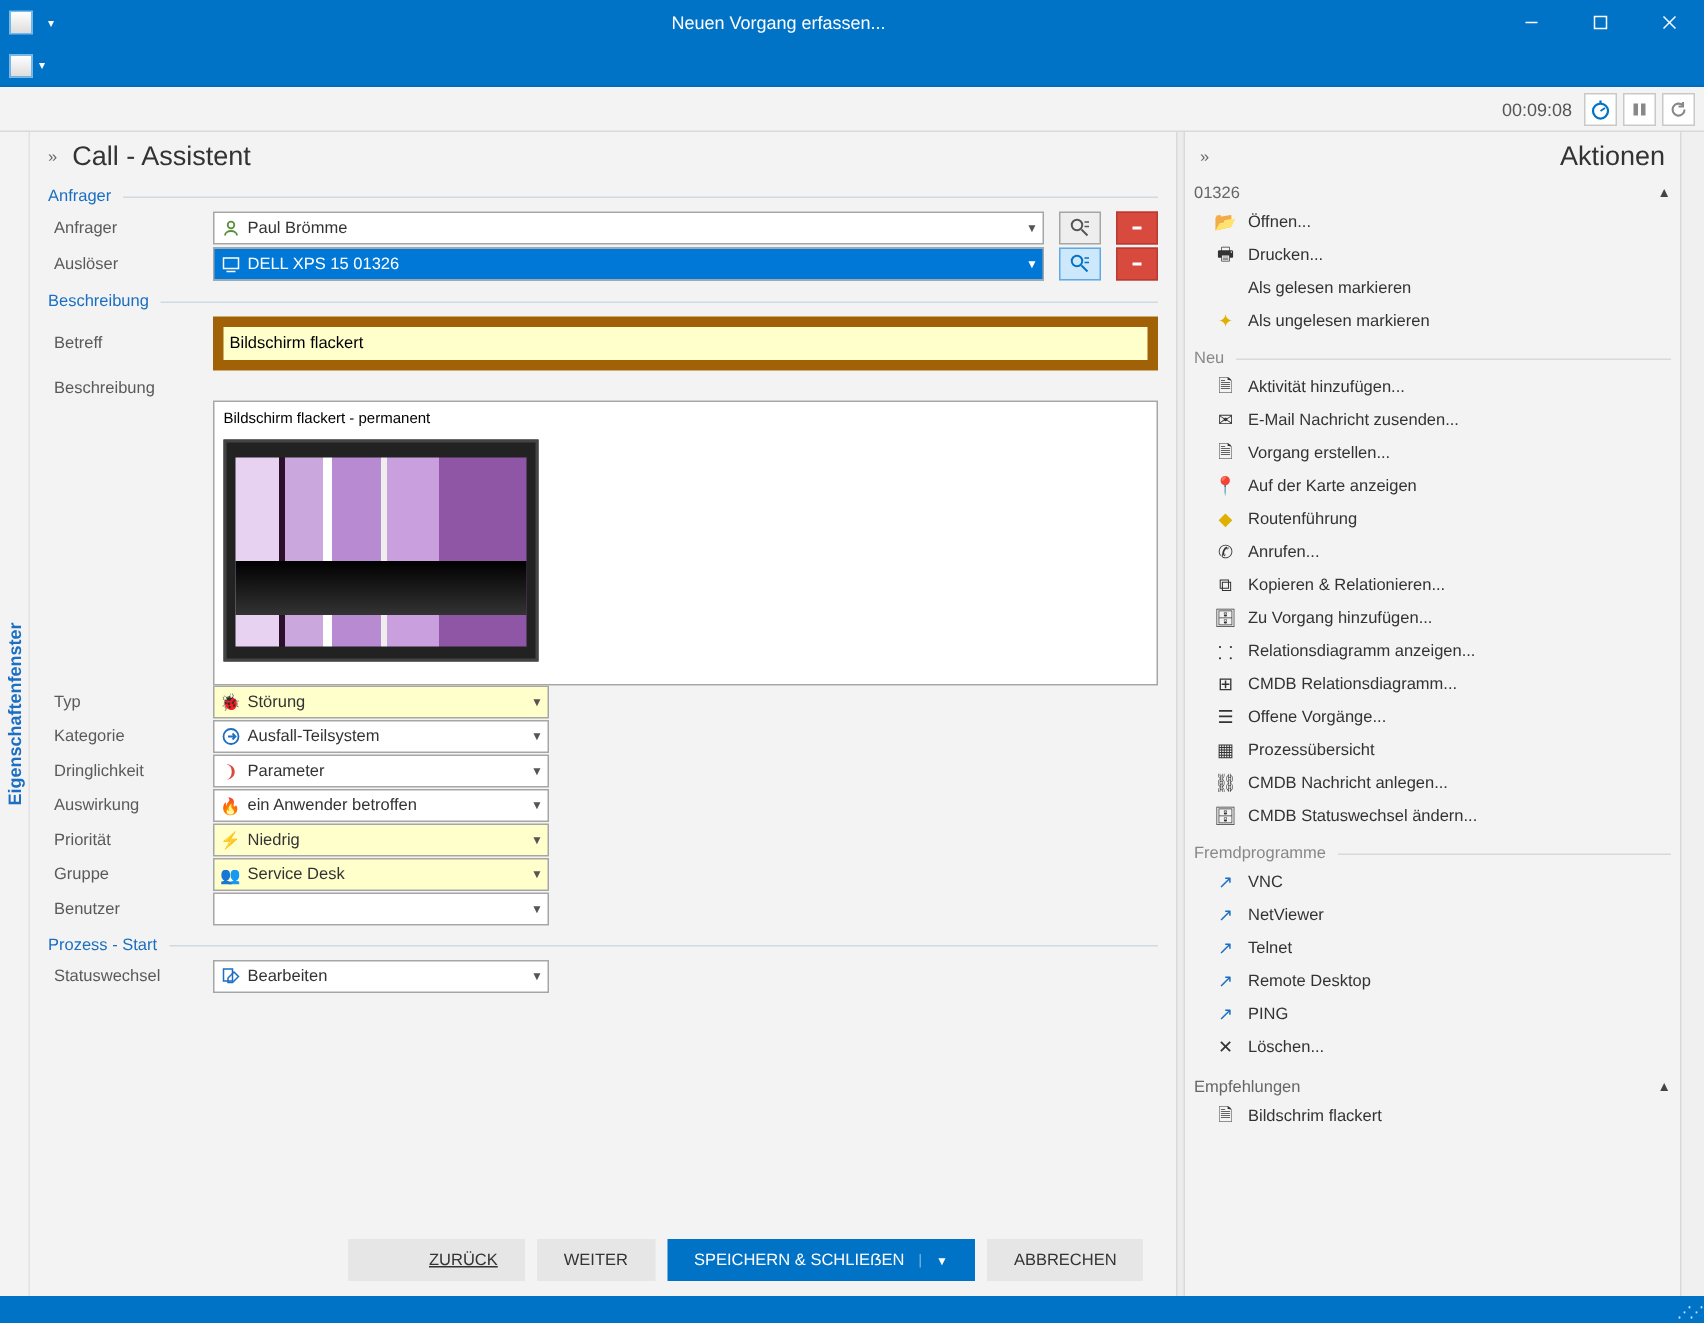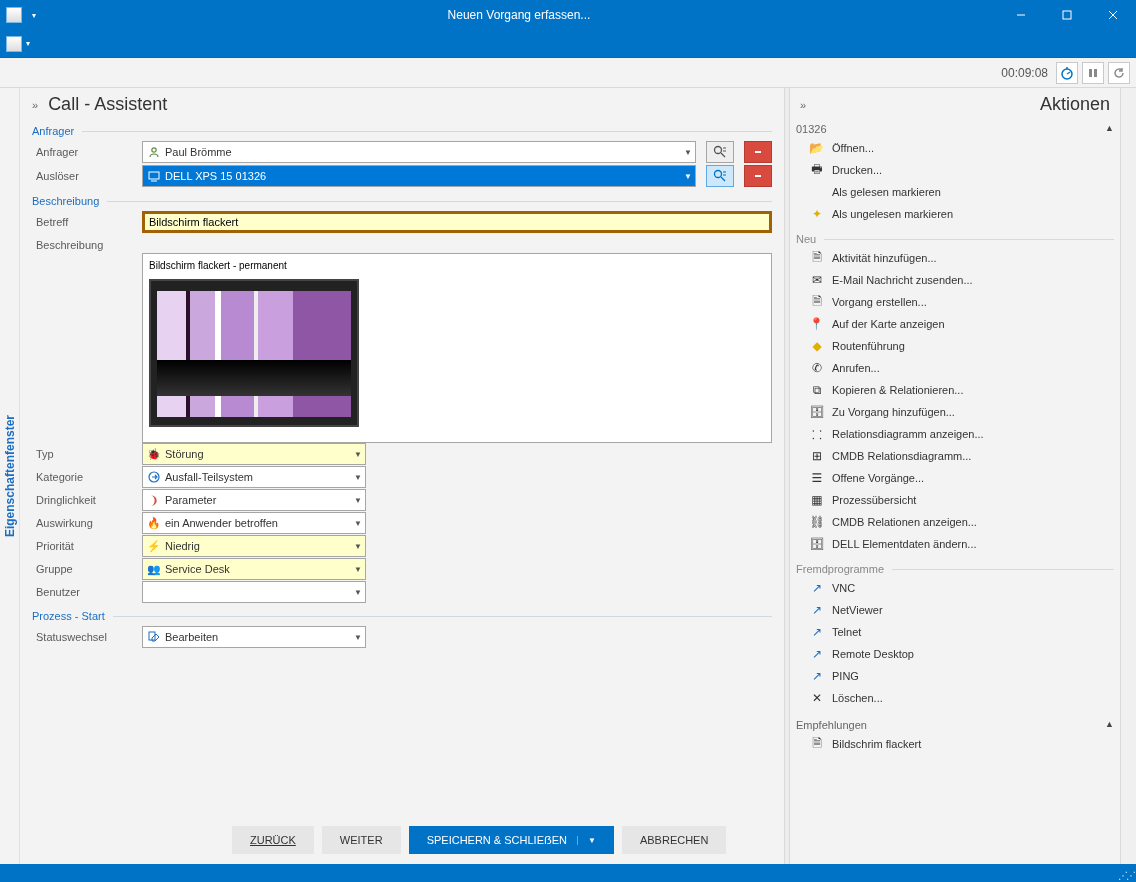--- a/index.html
+++ b/index.html
@@ -25,21 +25,21 @@
   .sectionTitle .line { flex:1; height:1px; background:#cfd9e3;}
   .formrow { display:flex; align-items:center; gap:10px; margin-bottom:2px;}
   .formrow .lbl { width:100px; font-size:11px; color:#5a5a5a; padding-left:4px;}
   .combo { flex:1; height:22px; background:#fff; border:1px solid #a6a6a6; display:flex; align-items:center; font-size:11px; color:#333; position:relative; padding:0 18px 0 4px;}
   .combo .icon { width:14px; height:14px; margin-right:4px; display:flex; align-items:center; justify-content:center; font-size:11px;}
   .combo .arrow { position:absolute; right:3px; top:50%; transform:translateY(-50%); font-size:8px; color:#555;}
   .combo.sel { background:#0078d7; color:#fff;}
   .iconbtn { width:28px; height:22px; border:1px solid #a6a6a6; background:#eee; display:flex; align-items:center; justify-content:center; font-size:12px;}
   .iconbtn.active { background:#cde7fb; border-color:#5ca9e6;}
   .iconbtn.red { background:#d84a3e; color:#fff; border-color:#b83b31;}
-  .subjectRow .textinput { flex:1; height:22px; background:#ffffcc; border:3px solid #a16207; padding:0 4px; font-size:11px;}
+  .subjectRow .textinput { flex:1; height:36px; background:#ffffcc; border:7px solid #a16207; padding:0 4px; font-size:11px;}
   .descBox { flex:1; background:#fff; border:1px solid #a6a6a6; margin-left:110px; font-size:10px; padding:6px; overflow:auto; position:relative; min-height:190px;}
   .monitorimg { width:210px; height:148px; margin-top:8px; background:#222; border:2px solid #444; position:relative; overflow:hidden;}
   .monitorimg .screen { position:absolute; inset:10px 6px 8px 6px; background:linear-gradient(90deg,#e7d2f1 0 15%, #2b0f2b 15% 17%, #caa7dc 17% 30%, #fff 30% 33%, #b88ad1 33% 50%, #eee 50% 52%, #c9a0dd 52% 70%, #8e56a5 70% 100%);}
   .monitorimg .screen::after { content:""; position:absolute; left:0; right:0; top:55%; height:28%; background:linear-gradient(#000,#333);}
   .paramSection .formrow { margin-bottom:1px;}
   .pcombo { width:224px; height:22px; background:#fff; border:1px solid #a6a6a6; display:flex; align-items:center; font-size:11px; color:#333; position:relative; padding:0 18px 0 4px;}
   .pcombo .ci { width:14px; height:14px; margin-right:4px; display:flex; align-items:center; justify-content:center; font-size:11px;}
   .pcombo .arrow { position:absolute; right:3px; top:50%; transform:translateY(-50%); font-size:8px; color:#555;}
   .pcombo.req { background:#ffffcc;}
   .buttonsRow { display:flex; justify-content:flex-start; gap:8px; padding:16px 0 10px 200px;}
@@ -286,21 +286,21 @@
         </span>
         <span>Bearbeiten</span>
         <span class="arrow">▼</span>
       </div>
     </div>
 
     <div style="flex:1"></div>
 
     <div class="buttonsRow">
       <button class="btn light">
-          <span style="text-decoration:underline;text-decoration-color:#333;">ZURÜCK</span>
+          <span style="text-decoration:underline;text-decoration-color:#333;margin-left:36px;">ZURÜCK</span>
         </button>
       <button class="btn light">
           <span>WEITER</span>
         </button>
       <button class="btn primary">
         <span>SPEICHERN &amp; SCHLIEẞEN</span>
           <span class="drop">▼</span>
       </button>
       <button class="btn light">
           <span>ABBRECHEN</span>
@@ -385,25 +385,25 @@
       <div class="ritem">
           <span class="ri">☰</span>
           <span>Offene Vorgänge...</span>
         </div>
       <div class="ritem">
           <span class="ri">▦</span>
           <span>Prozessübersicht</span>
         </div>
       <div class="ritem">
           <span class="ri">⛓</span>
-          <span>CMDB Relationen anzeigen...</span>
+          <span>CMDB Nachricht anlegen...</span>
         </div>
       <div class="ritem">
           <span class="ri">🗄</span>
-          <span>DELL Elementdaten ändern...</span>
+          <span>CMDB Statuswechsel ändern...</span>
         </div>
 
       <div class="grouplabel">
           <span class="gl">Fremdprogramme</span>
           <div class="gline"></div>
         </div>
       <div class="ritem">
           <span class="ri" style="color:#1b6ec2;">↗</span>
           <span>VNC</span>
         </div>

